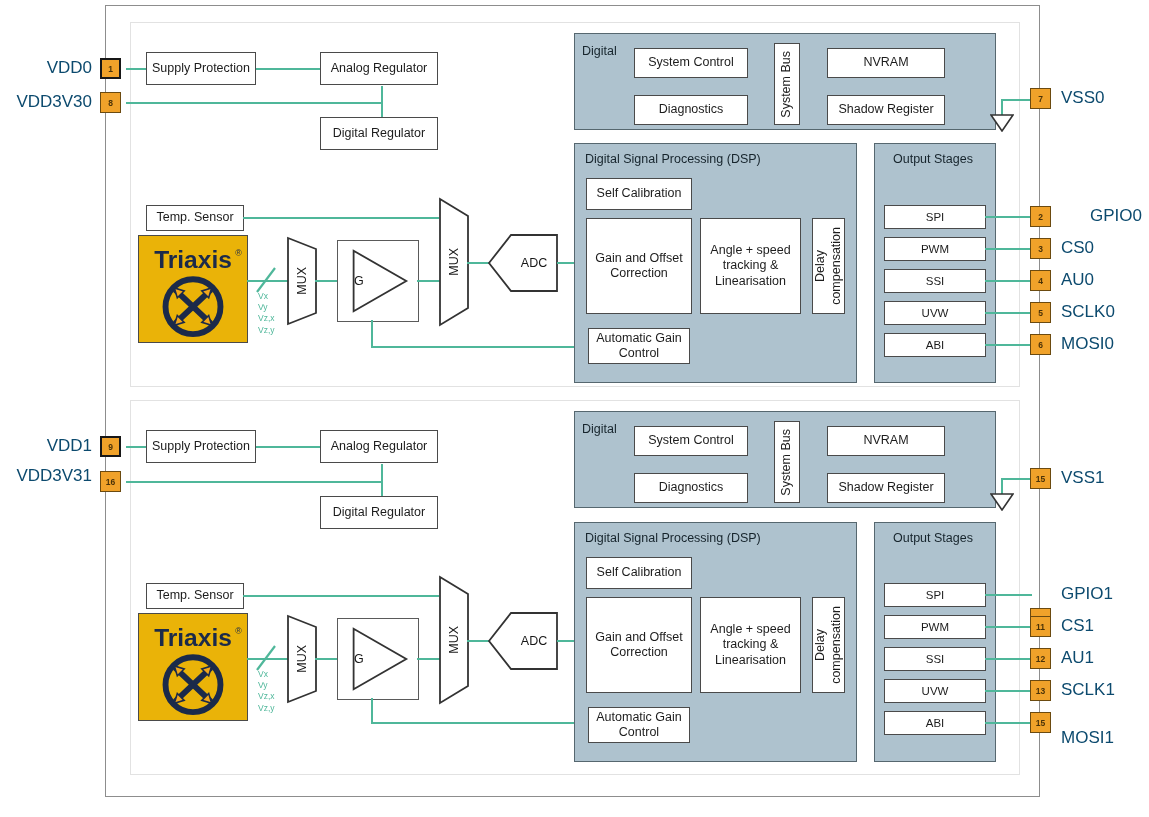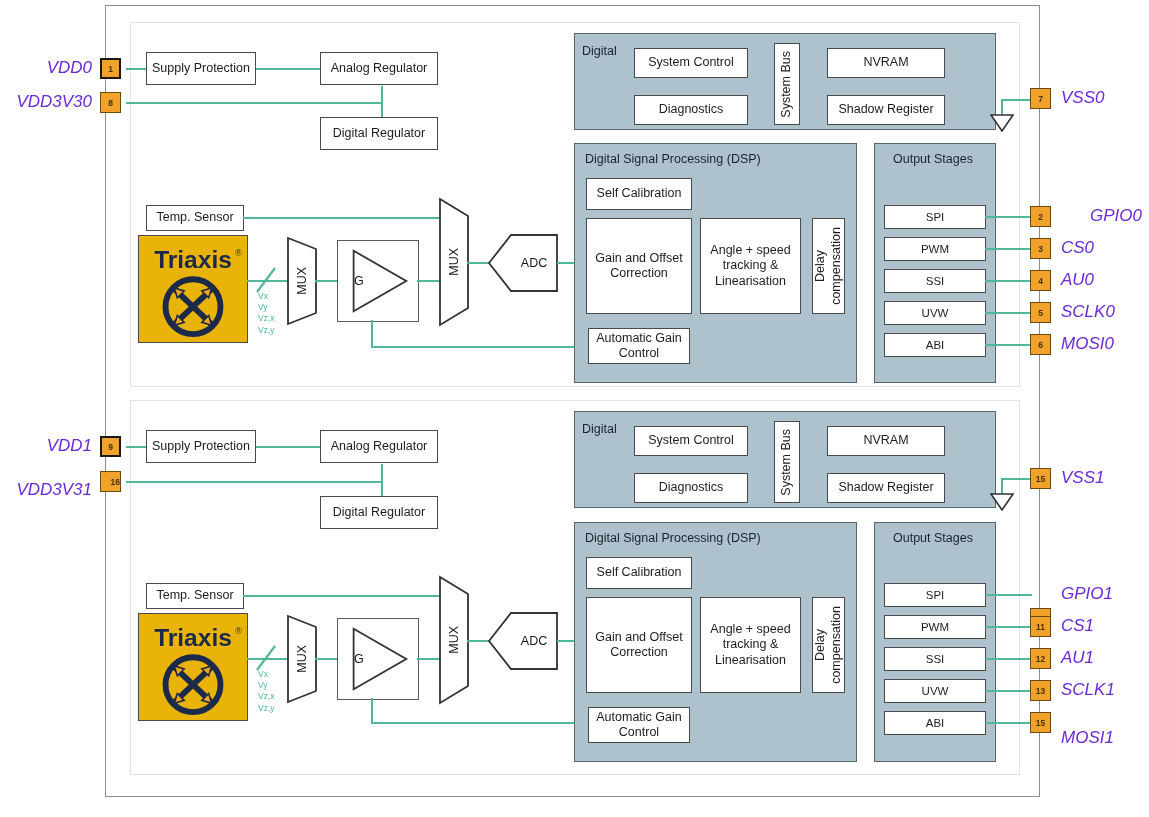--- a/index.html
+++ b/index.html
@@ -85,23 +85,22 @@
     align-items:center;
     justify-content:center;
     font-size:8.5px;
     font-weight:bold;
     color:#4a3208;
   }
   .pin.strong{ border:2.4px solid #171717; }
   .pin-label{
     position:absolute;
     font-size:17px;
-    color:#6d28d9;
+    color:#0c4a6e;
     white-space:nowrap;
-    font-style:italic;
   }
   .pin-label.right{ text-align:left; }
   .pin-label.left{ text-align:right; }
 
   
   .mux{
     position:absolute;
     box-sizing:border-box;
   }
   .mux svg{ display:block; width:100%; height:100%; overflow:visible;}
@@ -392,24 +391,24 @@
   </div>
   <div class="wbox" style="left:320px; top:496px; width:118px; height:33px;">
     <span>Digital Regulator</span>
   </div>
 
   <div class="pin strong" style="left:100px; top:436px;">
     <span>9</span>
   </div>
   <div class="pin-label left" style="left:10px; top:436px; width:82px;">VDD1</div>
 
-  <div class="pin" style="left:100px; top:471px;justify-content:flex-end;">
+  <div class="pin" style="left:100px; top:471px;">
     <span>16</span>
   </div>
-  <div class="pin-label left" style="left:0px; top:480px; width:92px;">VDD3V31</div>
+  <div class="pin-label left" style="left:0px; top:466px; width:92px;">VDD3V31</div>
 
   <div class="wbox" style="left:146px; top:583px; width:98px; height:26px;">
     <span>Temp. Sensor</span>
   </div>
   <div class="wire h" style="left:243px; top:595px; width:196px;"></div>
 
   <div class="triaxis" style="left:138px; top:613px; width:110px; height:108px;">
     <svg viewBox="0 0 110 108" xmlns="http://www.w3.org/2000/svg" aria-hidden="true">
       <text x="55" y="33" text-anchor="middle" font-family="Liberation Sans, sans-serif" font-size="25" font-weight="bold" fill="#1b2a4a">Triaxis</text>
       <text x="98" y="20" font-family="Liberation Sans, sans-serif" font-size="9" fill="#1b2a4a">®</text>

